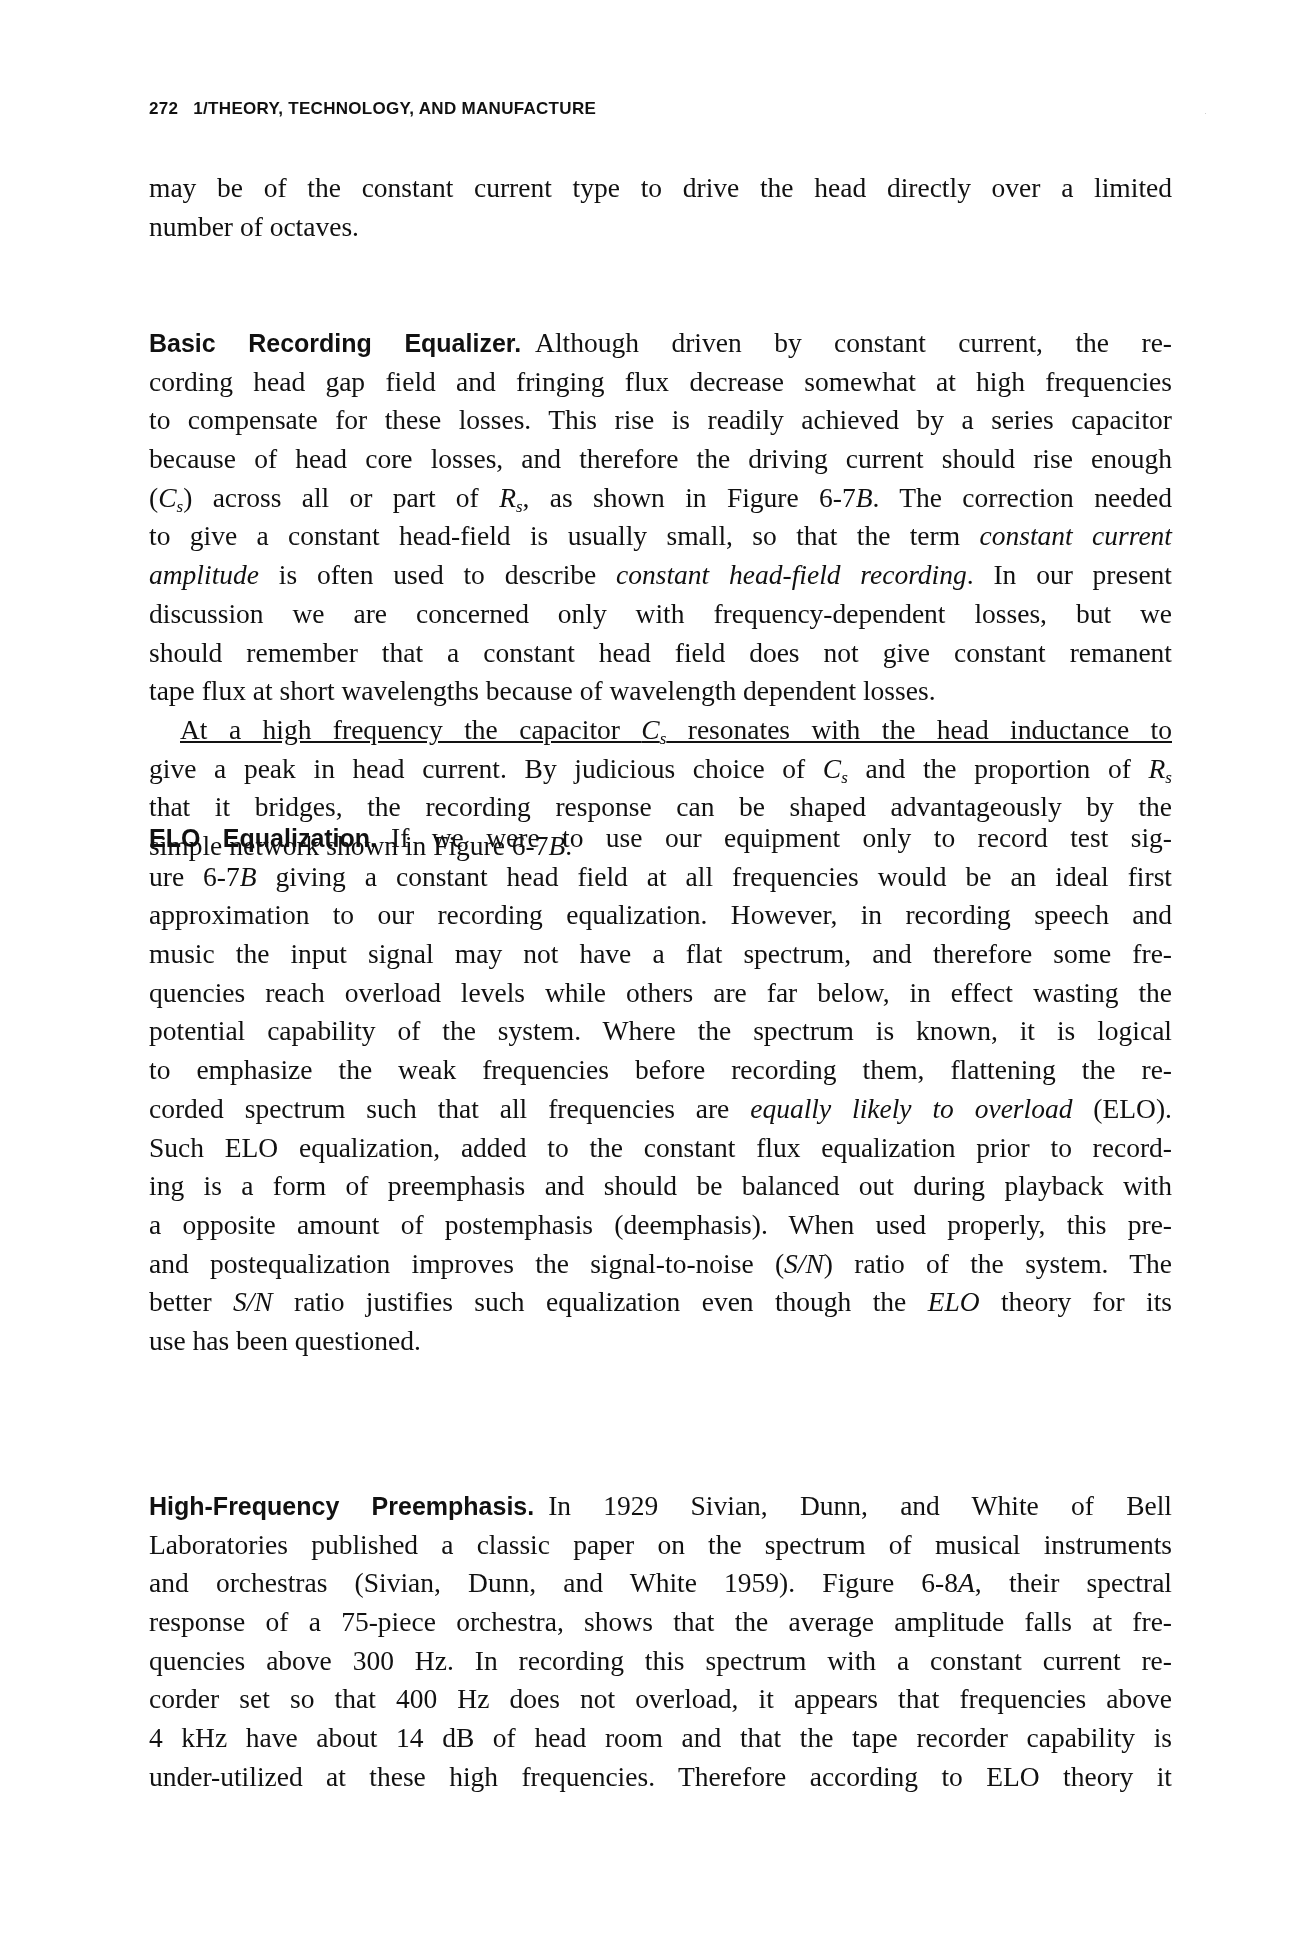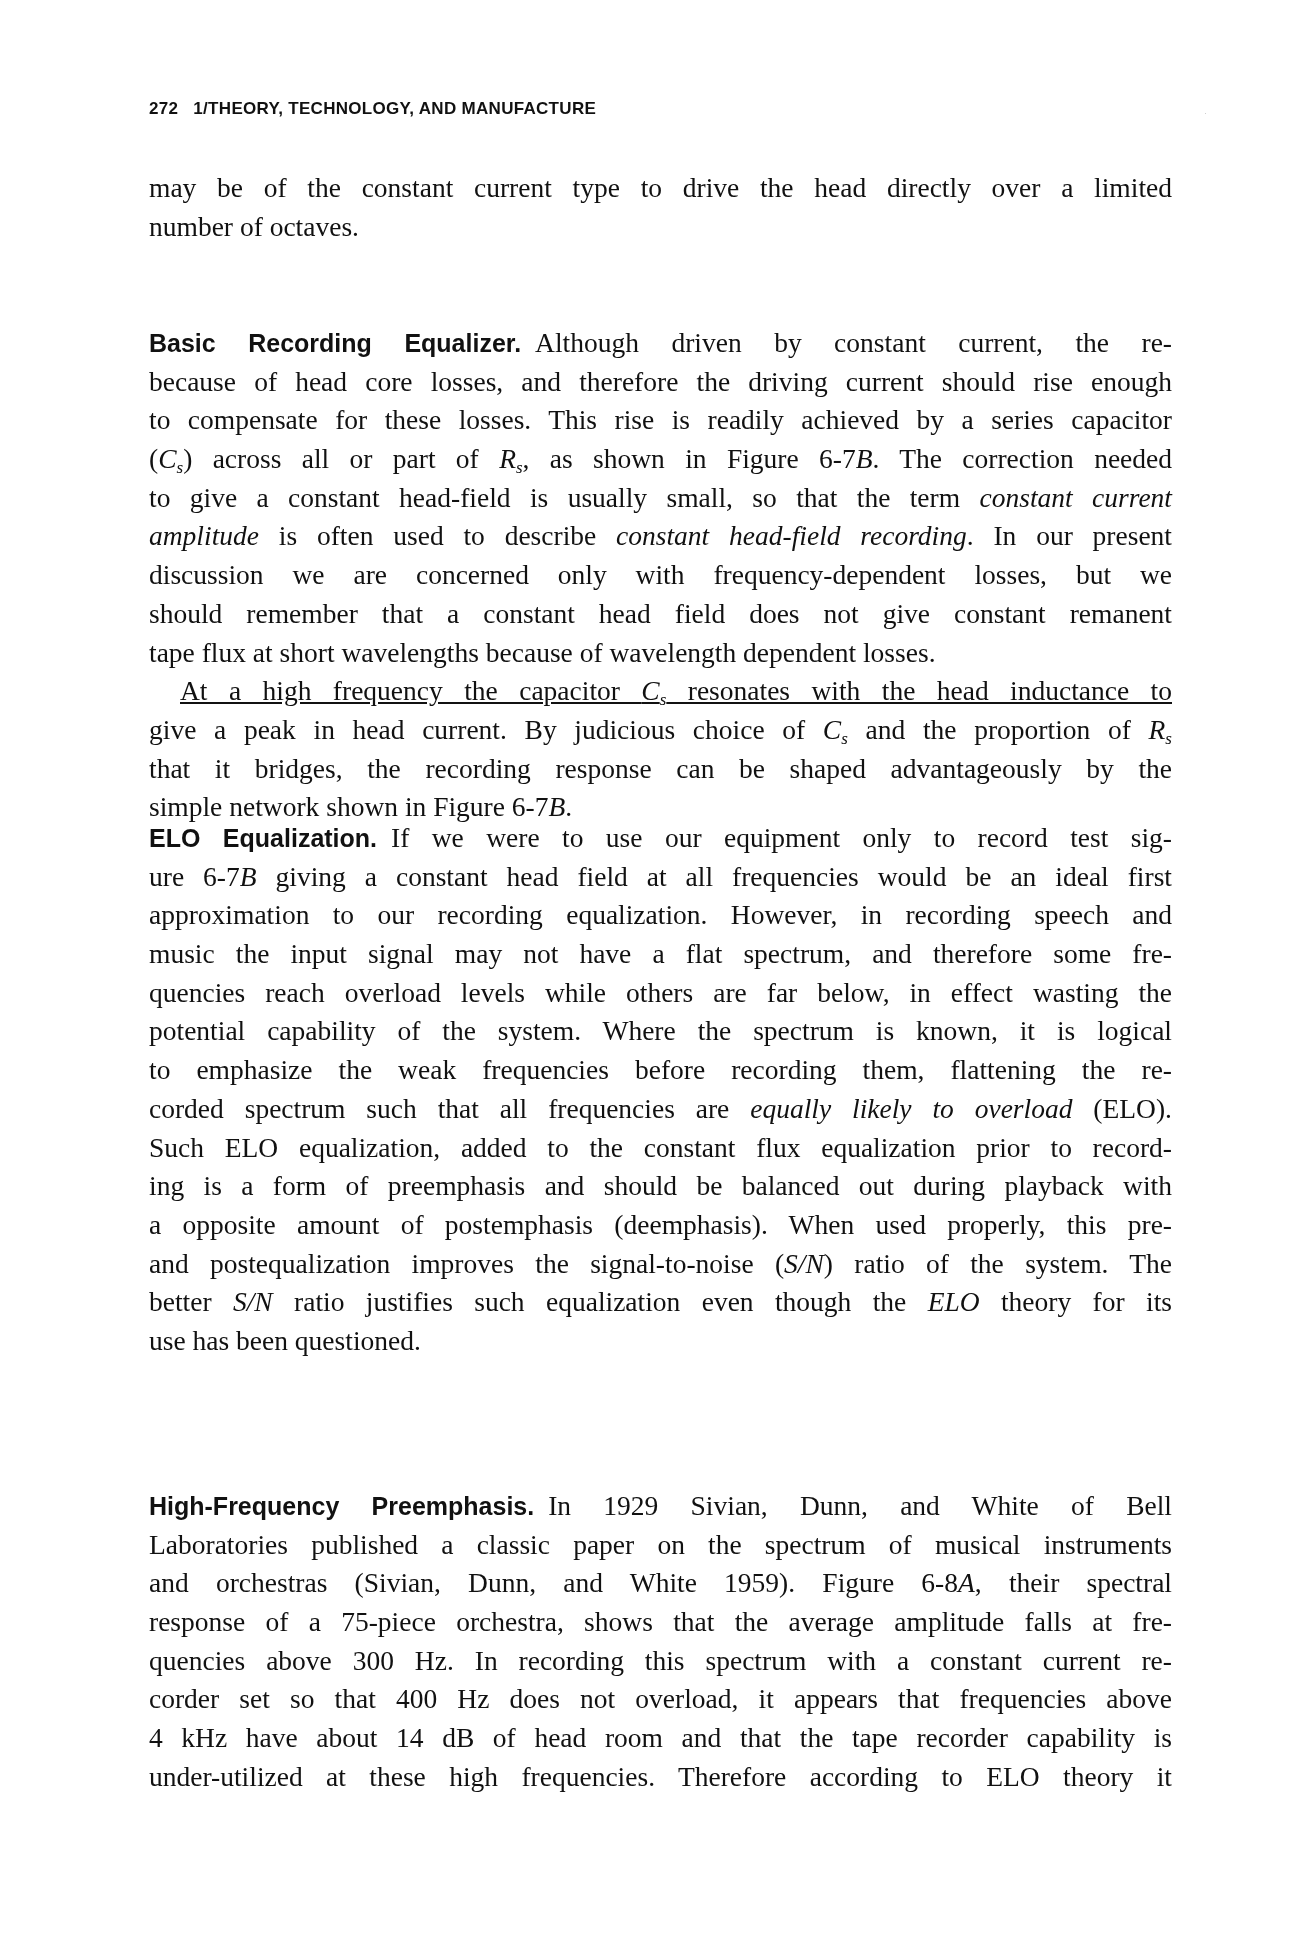--- a/index.html
+++ b/index.html
@@ -28,22 +28,23 @@
 <div class="running-head"><span>272</span><span>   </span><span>1/THEORY, TECHNOLOGY, AND MANUFACTURE</span></div>
 
 <div class="speck"></div>
 
 <div class="block" id="blk-0" style="top:169px;">
     <span class="line"><span>may be of the constant current type to drive the head directly over a limited</span></span>
     <span class="line last"><span>number of octaves.</span></span>
   </div>
 <div class="block" id="blk-1" style="top:284px;margin-top:40px;">
     <span class="line"><span class="heading">Basic Recording Equalizer.</span><span class="gap"> </span><span>Although driven by constant current, the re-</span></span>
+    <span class="line"><span>cording head gap field and fringing flux decrease somewhat at high frequencies</span></span>
+    <span class="line"><span>to compensate for these losses. This rise is readily achieved by a series capacitor</span></span>
     <span class="line"><span>because of head core losses, and therefore the driving current should rise enough</span></span>
-    <span class="line"><span>to compensate for these losses. This rise is readily achieved by a series capacitor</span></span>
     <span class="line"><span>(</span><span class="it">C</span><span class="it sub">s</span><span>) across all or part of </span><span class="it">R</span><span class="it sub">s</span><span>, as shown in Figure 6-7</span><span class="it">B</span><span>. The correction needed</span></span>
     <span class="line"><span>to give a constant head-field is usually small, so that the term </span><span class="it">constant current</span></span>
     <span class="line"><span class="it">amplitude</span><span> is often used to describe </span><span class="it">constant head-field recording</span><span>. In our present</span></span>
     <span class="line"><span>discussion we are concerned only with frequency-dependent losses, but we</span></span>
     <span class="line"><span>should remember that a constant head field does not give constant remanent</span></span>
     <span class="line last"><span>tape flux at short wavelengths because of wavelength dependent losses.</span></span>
     <span class="line indent"><span>At a high frequency the capacitor </span><span class="it">C</span><span class="it sub">s</span><span> resonates with the head inductance to</span></span>
     <span class="line"><span>give a peak in head current. By judicious choice of </span><span class="it">C</span><span class="it sub">s</span><span> and the proportion of </span><span class="it">R</span><span class="it sub">s</span></span>
     <span class="line"><span>that it bridges, the recording response can be shaped advantageously by the</span></span>
     <span class="line last"><span>simple network shown in Figure 6-7</span><span class="it">B</span><span>.</span></span>

